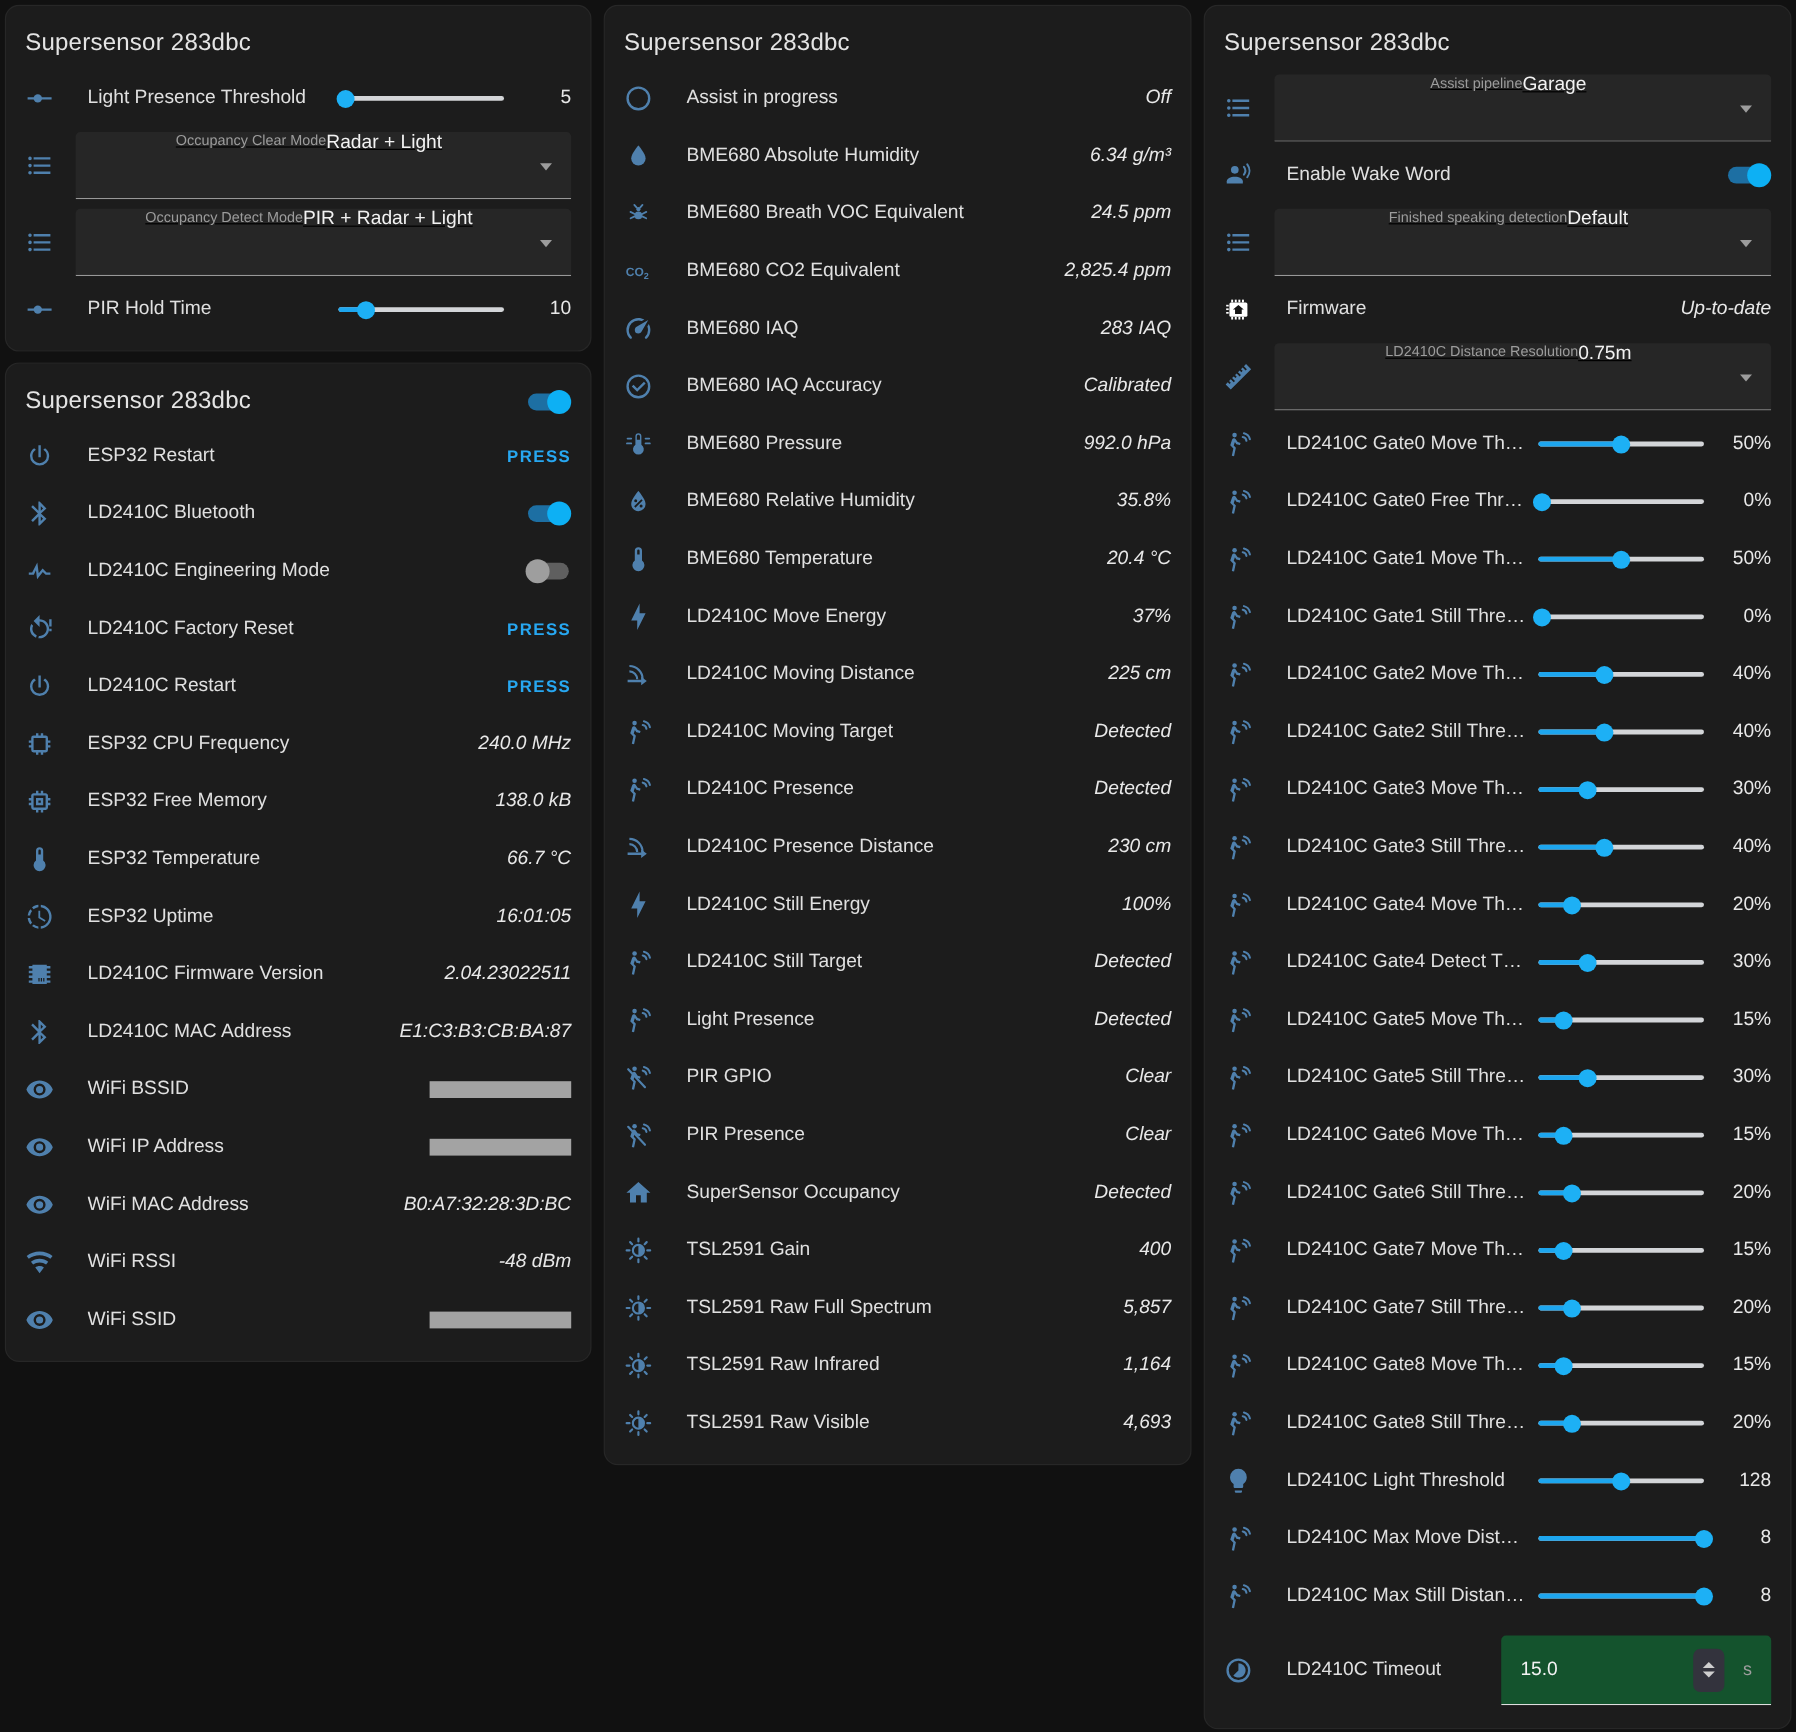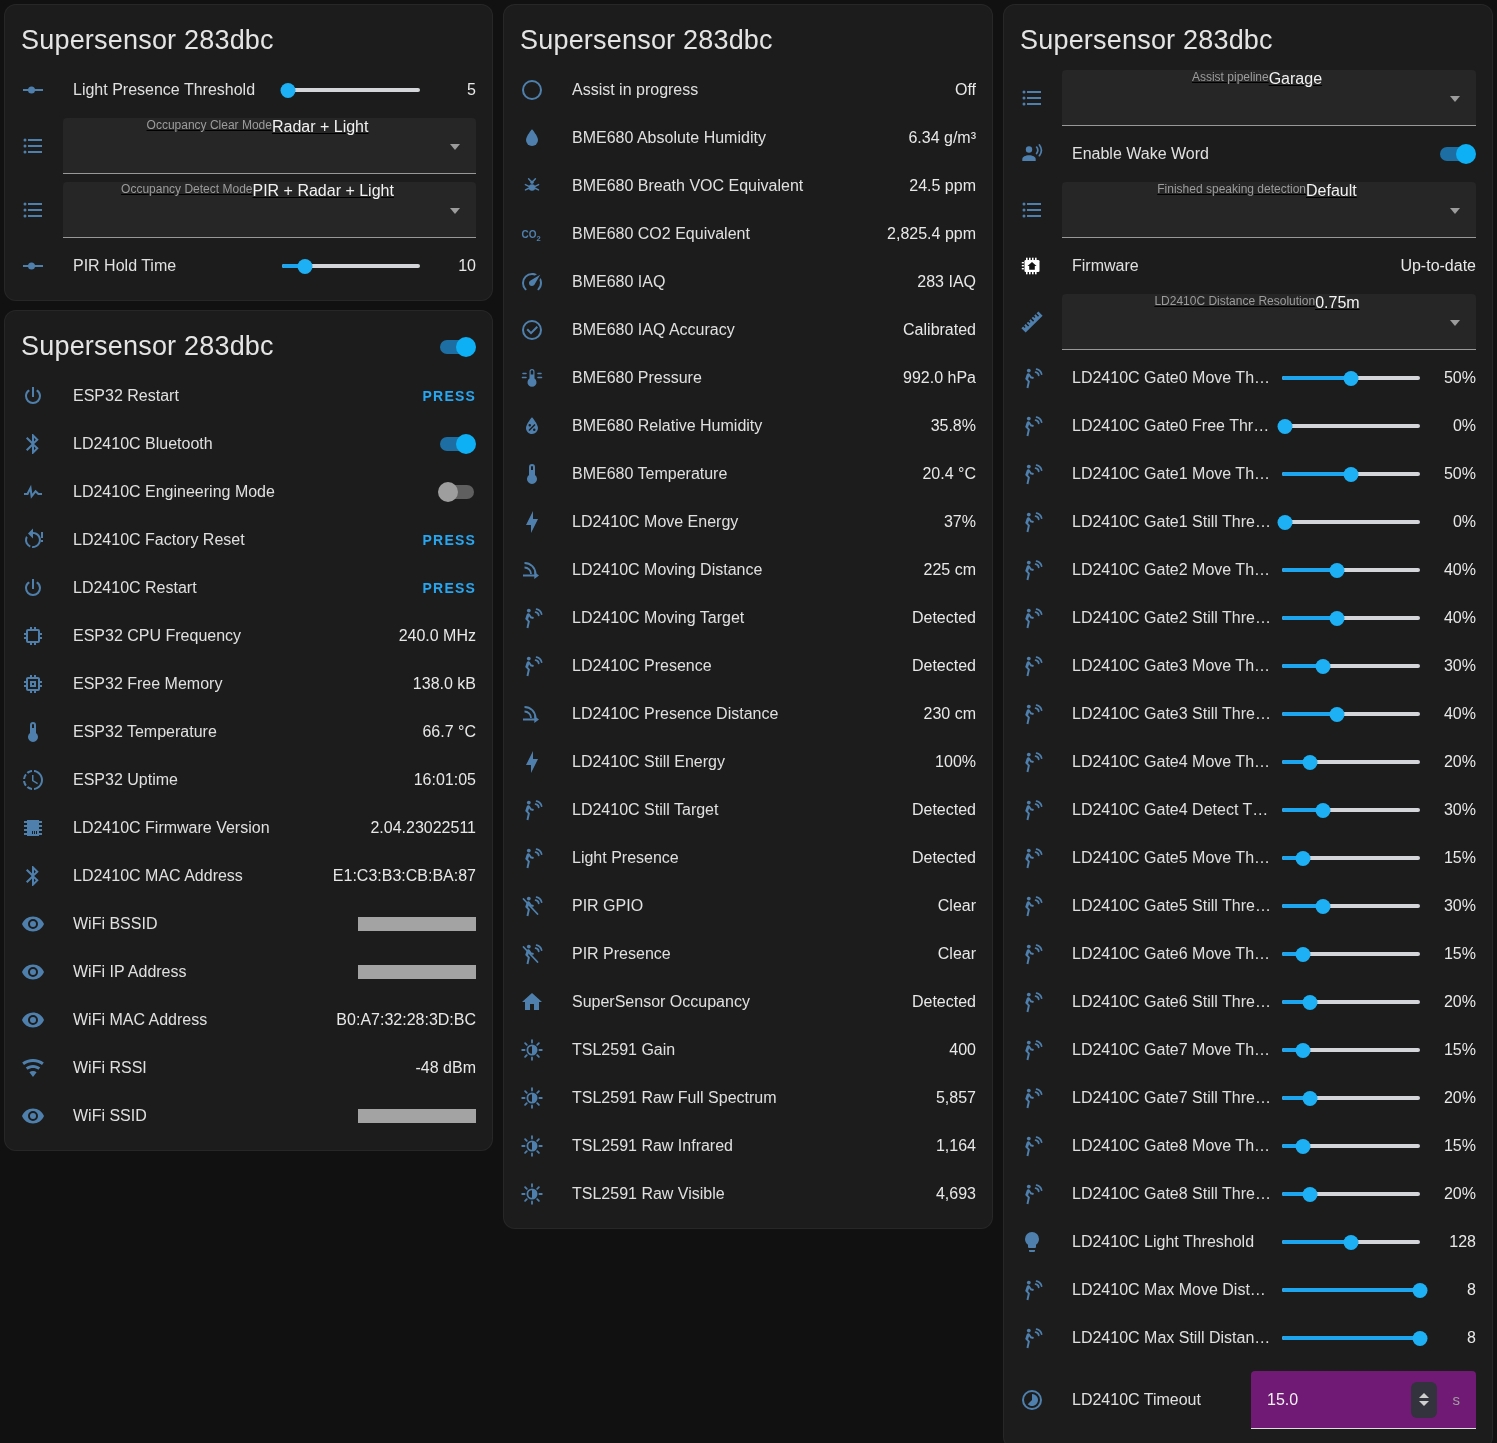--- a/index.html
+++ b/index.html
@@ -6,31 +6,31 @@
   body{width:1497px;height:1443px;overflow:hidden;
        font-family:"Liberation Sans","DejaVu Sans",sans-serif;
        -webkit-font-smoothing:antialiased;}
   .page{display:flex;gap:10px;padding:4px;box-sizing:border-box;}
   .col{display:flex;flex-direction:column;gap:9px;width:490px;flex:none;}
   .col.c1{width:489px;}
   .card{background:#1c1c1c;border:1px solid rgba(255,255,255,.05);
         border-radius:12px;padding:0 0 10px 0;box-sizing:border-box;}
   .card-header{display:flex;align-items:center;justify-content:space-between;
                padding:20px 16px 10px 16px;}
-  .card-title{font-size:27px;color:#e4e4e4;font-weight:400;letter-spacing:.2px;}
+  .card-title{font-size:20px;color:#e4e4e4;font-weight:400;letter-spacing:.2px;}
   .rows{padding:0 16px;}
   .row{display:flex;align-items:center;height:48px;}
   .row.select-row{height:64px;}
   .row.number-row{height:76px;}
   .iconbox{width:40px;flex:none;display:flex;align-items:center;justify-content:flex-start;}
   .iconbox svg{width:24px;height:24px;display:block;}
   .icon-blue{color:#4f80ad;}
   .lbl{flex:1;min-width:0;font-size:16px;color:#e0e0e0;margin-left:12px;
        white-space:nowrap;overflow:hidden;text-overflow:ellipsis;}
-  .val{flex:none;font-size:16px;color:#e8e8e8;white-space:nowrap;text-align:right;margin-left:10px;}
+  .val{flex:none;font-size:16px;color:#e8e8e8;white-space:nowrap;text-align:right;margin-left:10px;font-style:italic;}
   .press{flex:none;color:#27a7f1;font-size:14px;font-weight:600;letter-spacing:1.2px;cursor:pointer;}
   
   .tgl{position:relative;width:38px;height:22px;flex:none;cursor:pointer;}
   .tgl .track{position:absolute;left:2px;right:2px;top:4px;height:14px;border-radius:7px;background:#5f5f5f;}
   .tgl .knob{position:absolute;top:1px;width:20px;height:20px;border-radius:50%;background:#9e9e9e;left:0;}
   .tgl.on .track{background:#1d6fa3;}
   .tgl.on .knob{left:auto;right:0;background:#0db0f4;}
   
   .slider{position:relative;width:138px;height:28px;flex:none;cursor:pointer;margin-left:8px;}
   .slider .track{position:absolute;left:0;right:0;top:12px;height:4px;border-radius:2px;background:#d3d5d8;}
@@ -43,21 +43,21 @@
           border-bottom:1px solid #989898;position:relative;display:flex;flex-direction:row;
           justify-content:center;padding:0 40px 0 16px;box-sizing:border-box;cursor:pointer;text-decoration:underline;}
   .selbox .sl{font-size:12px;color:#9c9c9c;margin-bottom:3px;}
   .selbox .sv{font-size:16px;color:#f2f2f2;}
   .selbox .arrow{position:absolute;right:16px;top:50%;margin-top:-2px;width:0;height:0;
                  border-left:5px solid transparent;border-right:5px solid transparent;
                  border-top:6px solid #9c9c9c;}
   
   .bar{flex:none;width:118px;height:14px;background:#a3a3a3;margin-left:10px;}
   
-  .numbox{flex:none;width:225px;height:58px;background:#701a75;border-radius:4px 4px 0 0;
+  .numbox{flex:none;width:225px;height:58px;background:#14532d;border-radius:4px 4px 0 0;
           border-bottom:1px solid #dedede;display:flex;align-items:center;
           padding:0 12px 0 16px;box-sizing:border-box;}
   .numbox .nv{flex:1;font-size:16px;color:#f2f2f2;}
   .spin{width:26px;height:36px;border-radius:6px;background:#33333d;display:flex;flex-direction:column;
         align-items:center;justify-content:center;gap:3px;cursor:pointer;flex:none;}
   .spin i{width:0;height:0;border-left:5px solid transparent;border-right:5px solid transparent;display:block;}
   .spin .up{border-bottom:5px solid #cfcfcf;}
   .spin .dn{border-top:5px solid #cfcfcf;}
   .unit{flex:none;font-size:15px;color:#9e9e9e;margin-left:16px;margin-right:4px;}
 </style>

